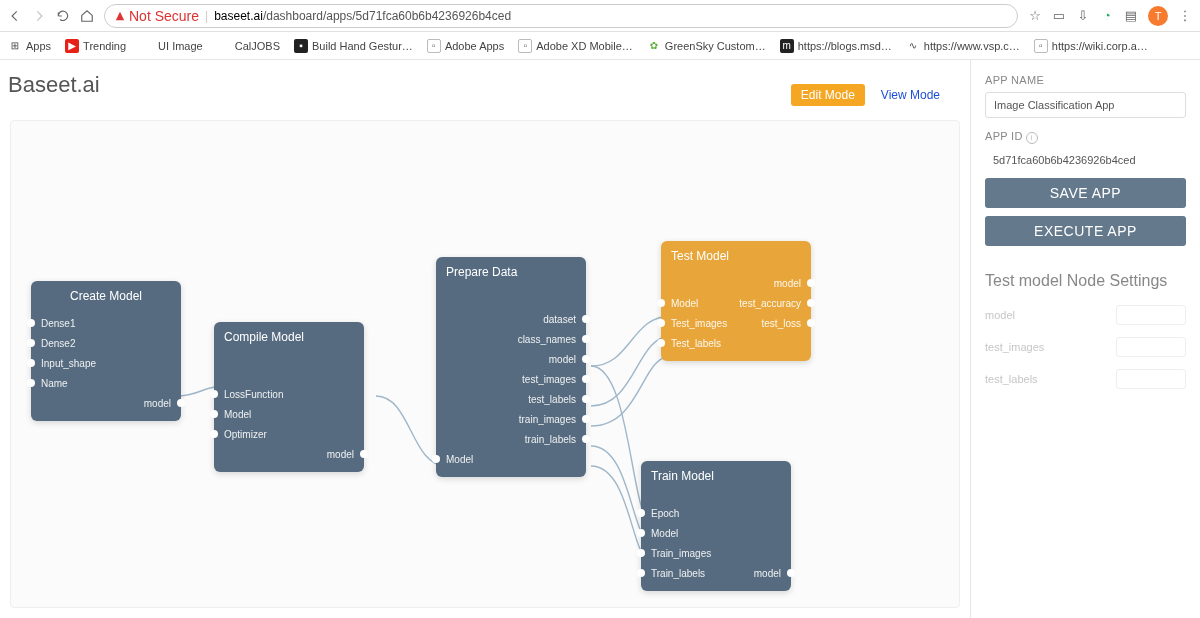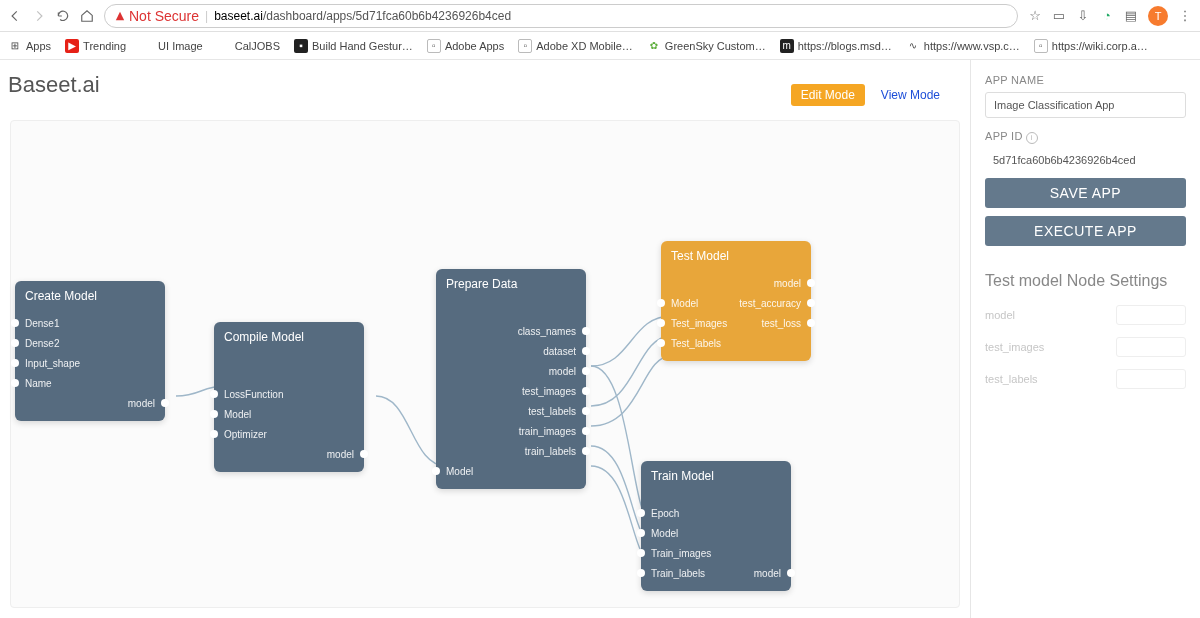--- a/index.html
+++ b/index.html
@@ -168,21 +168,21 @@
         <path d="M165 275 C 190 275, 190 265, 215 265"></path>
         <path d="M365 275 C 400 275, 400 345, 435 345"></path>
         <path d="M580 245 C 620 245, 620 195, 660 195"></path>
         <path d="M580 285 C 625 285, 625 215, 660 215"></path>
         <path d="M580 305 C 630 305, 630 235, 660 235"></path>
         <path d="M580 245 C 620 245, 620 400, 640 400"></path>
         <path d="M580 325 C 620 325, 620 420, 640 420"></path>
         <path d="M580 345 C 620 345, 620 440, 640 440"></path>
       </svg>
 
-      <div class="node node-slate" style="left:4px; top:160px; width:150px;">
+      <div class="node node-slate" style="left:20px; top:160px; width:150px;text-align:center;">
         <div class="node-head">Create Model</div>
         <div class="node-body">
           <div class="port-row left">
               <span class="port-dot"></span>
               <span class="port-label">Dense1</span>
             </div>
           <div class="port-row left">
               <span class="port-dot"></span>
               <span class="port-label">Dense2</span>
             </div>
@@ -217,30 +217,30 @@
               <span class="port-dot"></span>
               <span class="port-label">Optimizer</span>
             </div>
           <div class="port-row right">
               <span class="port-label">model</span>
               <span class="port-dot"></span>
             </div>
         </div>
       </div>
 
-      <div class="node node-slate" style="left:425px; top:148px; width:150px;">
+      <div class="node node-slate" style="left:425px; top:136px; width:150px;">
         <div class="node-head">Prepare Data</div>
         <div class="node-body">
           <div style="height:20px"></div>
           <div class="port-row right">
+              <span class="port-label">dataset</span>
+              <span class="port-dot"></span>
+            </div>
+          <div class="port-row right">
               <span class="port-label">class_names</span>
-              <span class="port-dot"></span>
-            </div>
-          <div class="port-row right">
-              <span class="port-label">dataset</span>
               <span class="port-dot"></span>
             </div>
           <div class="port-row right">
               <span class="port-label">model</span>
               <span class="port-dot"></span>
             </div>
           <div class="port-row right">
               <span class="port-label">test_images</span>
               <span class="port-dot"></span>
             </div>

